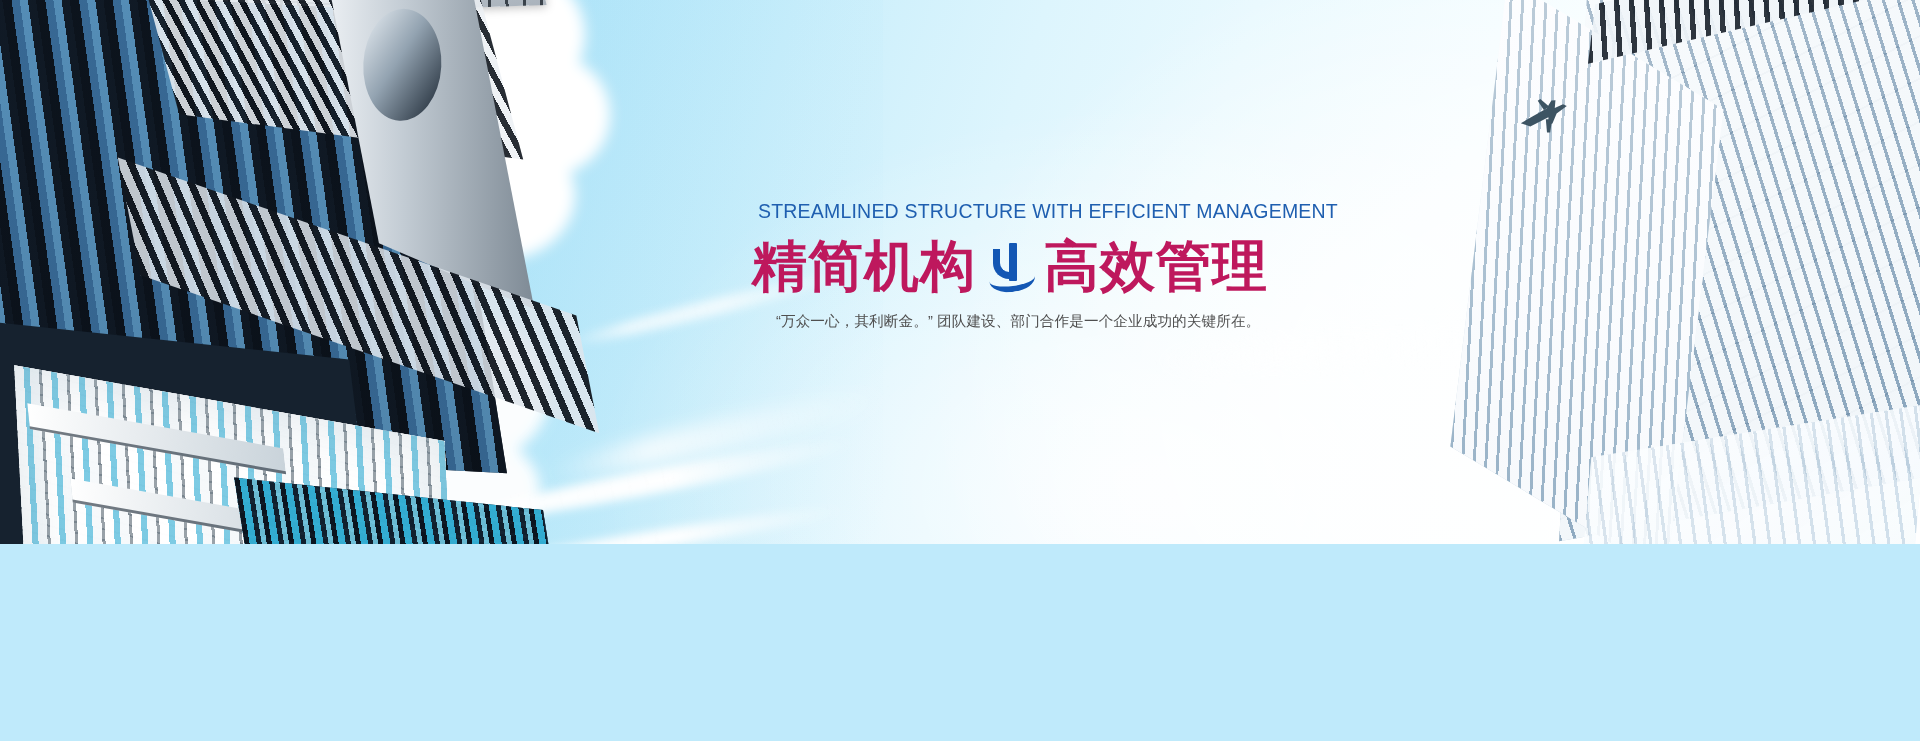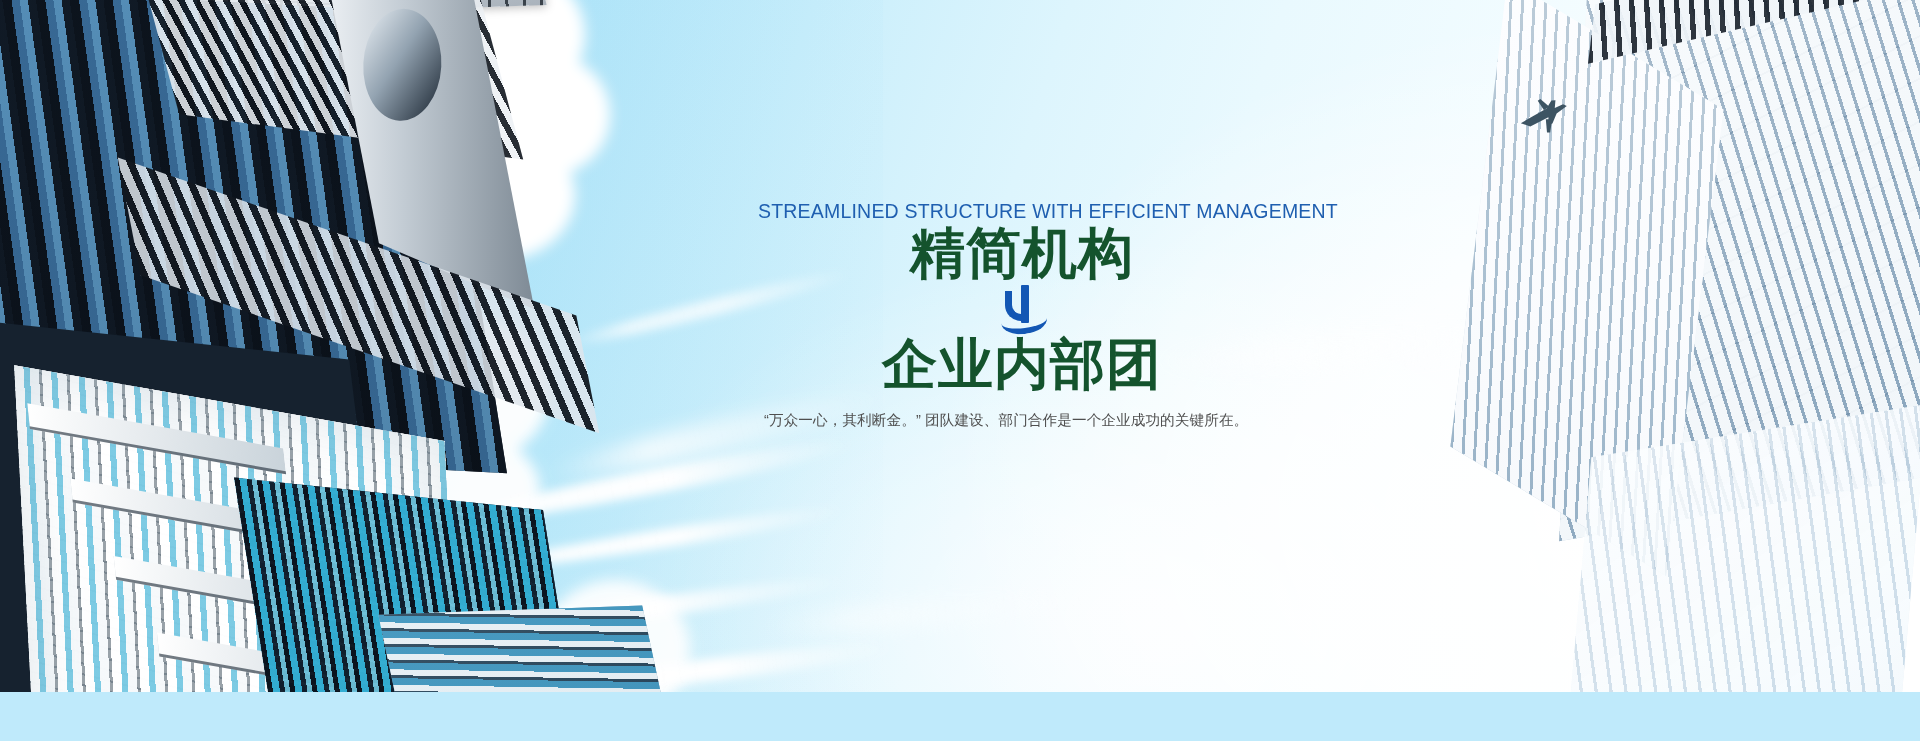--- a/index.html
+++ b/index.html
@@ -6,21 +6,21 @@
   html, body { width:1920px; height:741px; overflow:hidden; }
   body {
     font-family:"Liberation Sans", sans-serif;
     background:#bfeafb;
   }
 
   
   #banner {
     position:relative;
     width:1920px;
-    height:692px;
+    height:544px;
     overflow:hidden;
   }
 
   
   .sky {
     position:absolute; inset:0;
     background:
       radial-gradient(ellipse 1100px 760px at 86% 74%, rgba(255,255,255,.97) 0%, rgba(255,255,255,.75) 34%, rgba(255,255,255,0) 66%),
       radial-gradient(ellipse 900px 620px at 60% 90%, rgba(255,255,255,.85) 0%, rgba(255,255,255,0) 62%),
       linear-gradient(108deg,
@@ -258,30 +258,29 @@
   }
   #eyebrow {
     font-size:19.5px;
     letter-spacing:.2px;
     color:#1f5fb0;
     white-space:nowrap;
     margin-left:6px;
     font-weight:400;
   }
   #headline {
-    margin-top:1px;
+    margin-top:14px;
     font-size:55px;
     line-height:1.08;
     font-weight:700;
-    color:#14532d;
+    color:#be185d;
     letter-spacing:1px;
     white-space:nowrap;
     display:flex;
     align-items:center;
-    flex-direction:column;
   }
   #headline .seg { display:inline-block; }
   #headline .sep-mark {
     display:inline-block;
     width:44px; height:52px;
     margin:0 10px 0 14px;
     position:relative;
     flex:0 0 auto;
   }
   #headline .sep-mark .bar {
@@ -299,21 +298,21 @@
   }
   #headline .sep-mark .swoosh {
     position:absolute; left:-1px; top:25px;
     width:46px; height:26px;
     border-bottom:6px solid #1357b4;
     border-radius:0 0 50% 50%;
     transform:rotate(-7deg);
   }
   #paragraph {
     margin-top:16px;
-    margin-left:12px;
+    margin-left:24px;
     font-size:14.6px;
     line-height:19.4px;
     color:#4f4f4f;
     width:515px;
     letter-spacing:.1px;
   }
   #paragraph p { margin:0; white-space:nowrap; }
 </style>
 </head>
 <body>
@@ -407,21 +406,21 @@
   <div id="copy">
     <div id="eyebrow">STREAMLINED STRUCTURE WITH EFFICIENT MANAGEMENT</div>
 
     <div id="headline">
       <span class="seg">精简机构</span>
       <span class="sep-mark">
         <span class="arcL"></span>
         <span class="bar"></span>
         <span class="swoosh"></span>
       </span>
-      <span class="seg">企业内部团</span>
+      <span class="seg">高效管理</span>
     </div>
 
     <div id="paragraph">
       <p>“万众一心，其利断金。” 团队建设、部门合作是一个企业成功的关键所在。</p>
     </div>
   </div>
 
 </div>
 
 </body></html>

